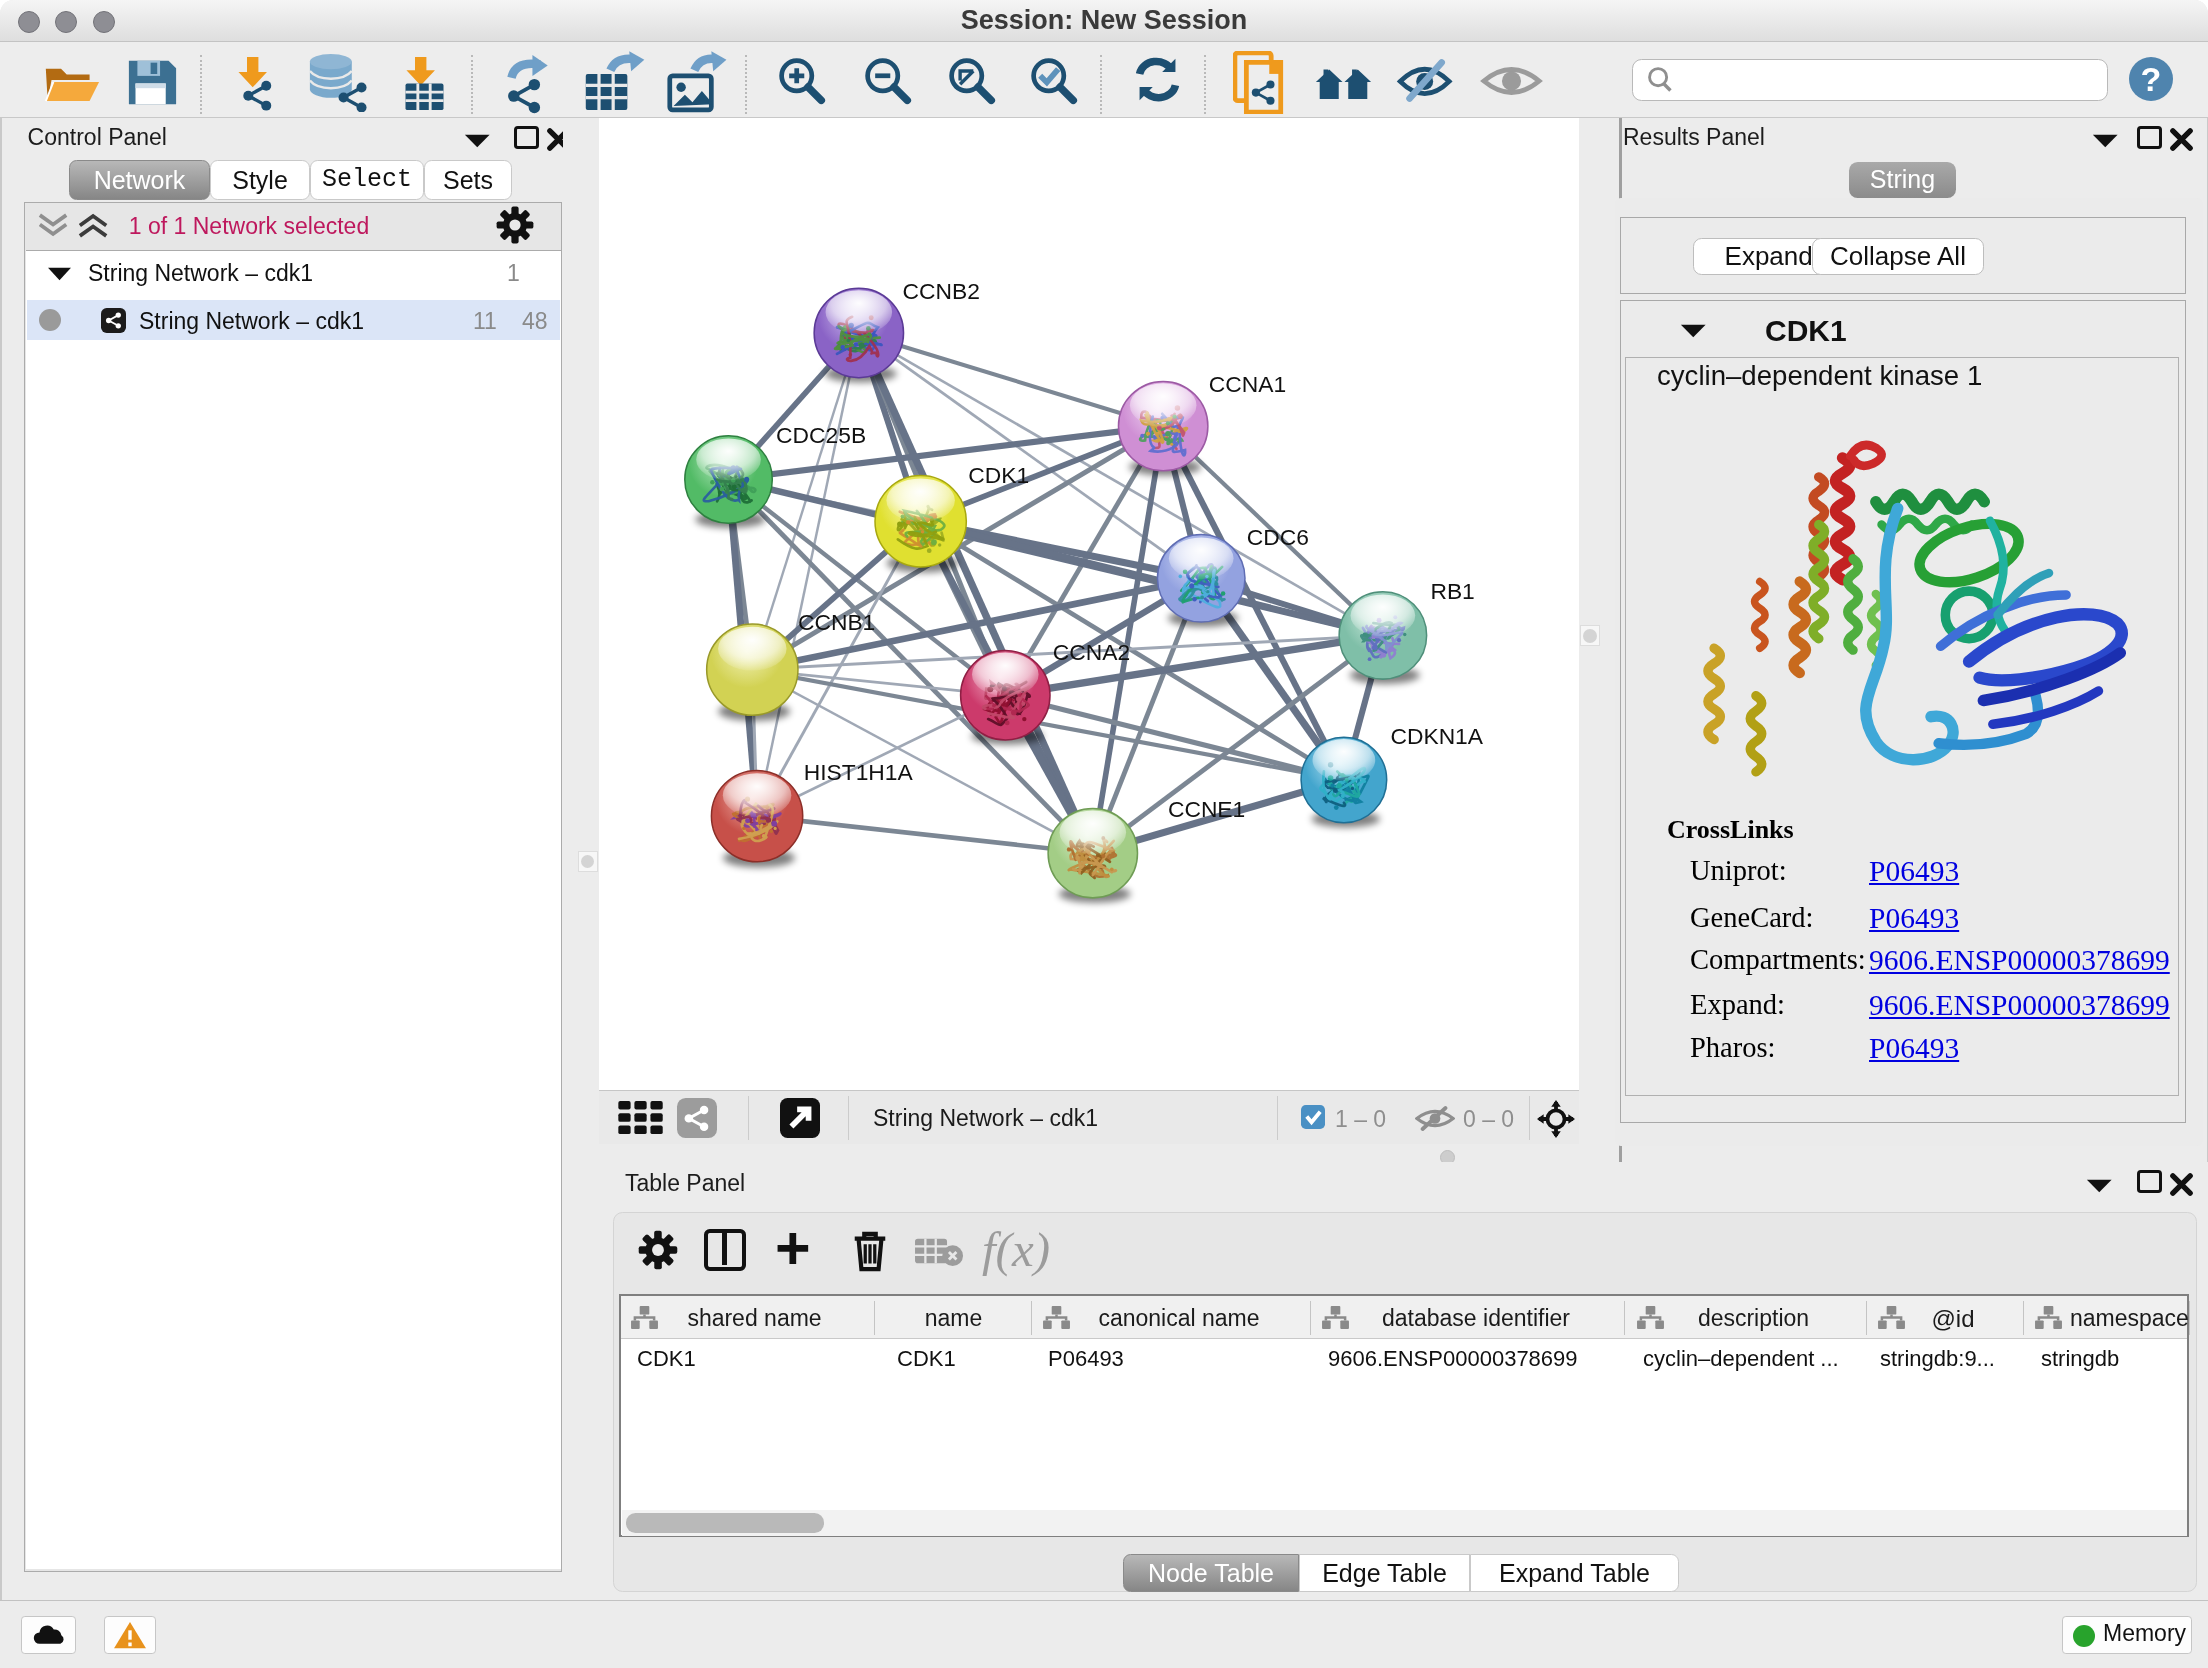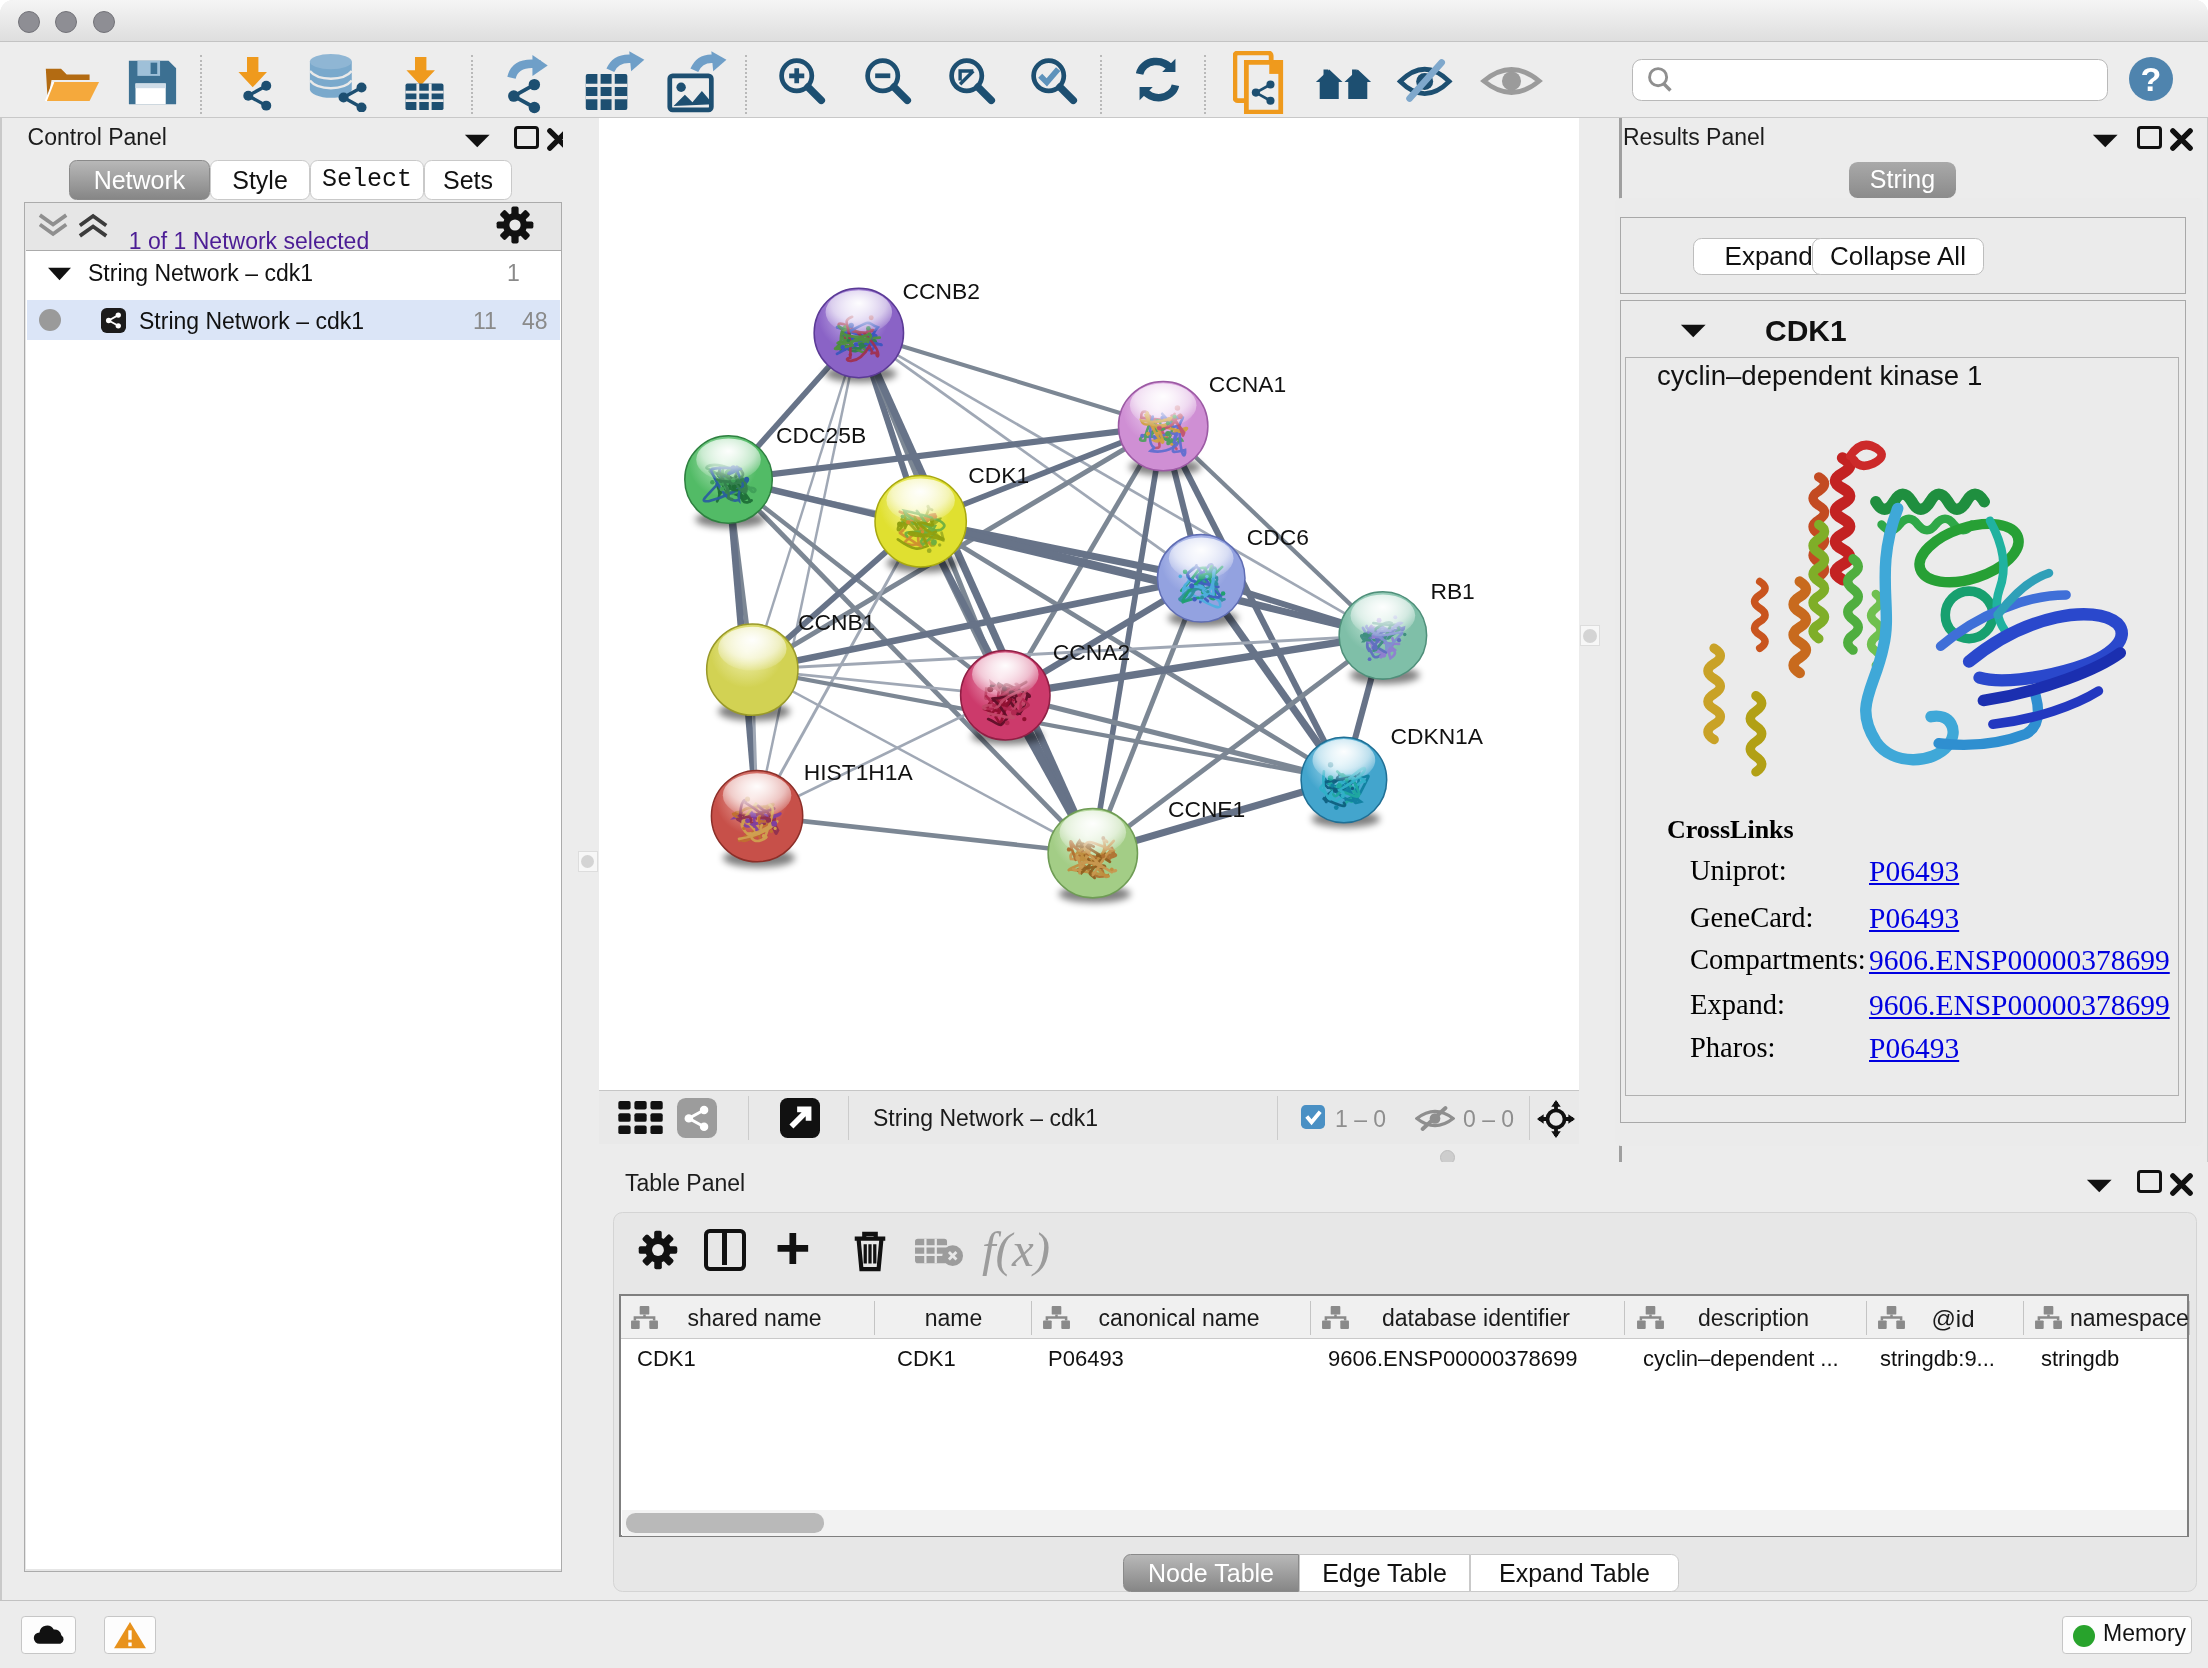--- a/index.html
+++ b/index.html
@@ -20,20 +20,21 @@
 <div id="win">
 
 <div class="abs" style="left:0;top:42px;width:1.9px;height:1626px;background:#c9c9c9;"></div>
 <div class="abs" style="left:2207px;top:42px;width:1.9px;height:1626px;background:#c9c9c9;"></div>
 
 <div class="abs" style="left:0;top:0;width:2208px;height:42px;
   background:linear-gradient(#f5f5f5,#dedede);border-bottom:1.9px solid #c3c3c3;border-radius:13.3px 13.3px 0 0;"></div>
 <div class="tl" style="left:18px;"></div>
 <div class="tl" style="left:55px;"></div>
 <div class="tl" style="left:93px;"></div>
+<div class="abs" style="left:0;top:4.8px;width:2208px;text-align:center;font-size:27px;color:#3a3a3a;font-weight:700;">Session: New Session</div>
 
 <div class="abs" id="toolbar" style="left:0;top:42px;width:2208px;height:76px;background:#ededed;border-bottom:1.9px solid #c8c8c8;"></div>
 <div class="abs" style="left:42px;top:59px;"><svg width="59" height="46" viewBox="0 0 62 48" style="">
         <path d="M4,10 h16 l6,6 h24 v6 h-40 l-4,22 z" fill="#b36b12"></path>
         <path d="M4,44 l8,-20 h48 l-10,20 z" fill="#f5a93c"></path>
         <path d="M4,44 l8,-20" stroke="#fff" stroke-width="2" fill="none"></path>
       </svg></div>
 <div class="abs" style="left:125px;top:57px;"><svg width="55" height="51" viewBox="0 0 58 54" style="">
         <path d="M4,4 h42 l8,8 v38 h-50 z" fill="#3c7092"></path>
         <rect x="13" y="4" width="24" height="16" fill="#9fc0d8"></rect>
@@ -181,21 +182,21 @@
 <div class="tab" style="left:310px;top:160px;width:114px;font-family:Liberation Mono, monospace;">Select</div>
 <div class="tab" style="left:424px;top:160px;width:88px;">Sets</div>
 
 <div class="abs" style="left:24px;top:202px;width:538px;height:1370px;background:#e6e6e6;border:1.9px solid #ababab;"></div>
 <div class="abs" style="left:38px;top:213px;"><svg width="32" height="25" viewBox="0 0 34 26" style="">
         <path d="M2,2 l14,10 14,-10 M2,12 l14,10 14,-10" stroke="#8f8f8f" stroke-width="4" fill="none"></path>
       </svg></div>
 <div class="abs" style="left:78px;top:213px;"><svg width="32" height="25" viewBox="0 0 34 26" style="">
         <path d="M2,24 l14,-10 14,10 M2,13 l14,-10 14,10" stroke="#3c3c3c" stroke-width="4" fill="none"></path>
       </svg></div>
-<div class="abs" style="left:24px;top:228px;width:450px;text-align:center;font-size:23px;color:#4c1d95;">1 of 1 Network selected</div>
+<div class="abs" style="left:24px;top:213px;width:450px;text-align:center;font-size:23px;color:#be185d;">1 of 1 Network selected</div>
 <div class="abs" style="left:495px;top:205px;"><svg width="40" height="40" viewBox="0 0 42 42" style="">
         <g>
           <rect x="-3.8" y="-19.3" width="7.6" height="10.1" rx="2" transform="translate(21.0,21.0) rotate(0)" fill="#111"></rect>
           <rect x="-3.8" y="-19.3" width="7.6" height="10.1" rx="2" transform="translate(21.0,21.0) rotate(45)" fill="#111"></rect>
           <rect x="-3.8" y="-19.3" width="7.6" height="10.1" rx="2" transform="translate(21.0,21.0) rotate(90)" fill="#111"></rect>
           <rect x="-3.8" y="-19.3" width="7.6" height="10.1" rx="2" transform="translate(21.0,21.0) rotate(135)" fill="#111"></rect>
           <rect x="-3.8" y="-19.3" width="7.6" height="10.1" rx="2" transform="translate(21.0,21.0) rotate(180)" fill="#111"></rect>
           <rect x="-3.8" y="-19.3" width="7.6" height="10.1" rx="2" transform="translate(21.0,21.0) rotate(225)" fill="#111"></rect>
           <rect x="-3.8" y="-19.3" width="7.6" height="10.1" rx="2" transform="translate(21.0,21.0) rotate(270)" fill="#111"></rect>
           <rect x="-3.8" y="-19.3" width="7.6" height="10.1" rx="2" transform="translate(21.0,21.0) rotate(315)" fill="#111"></rect>

